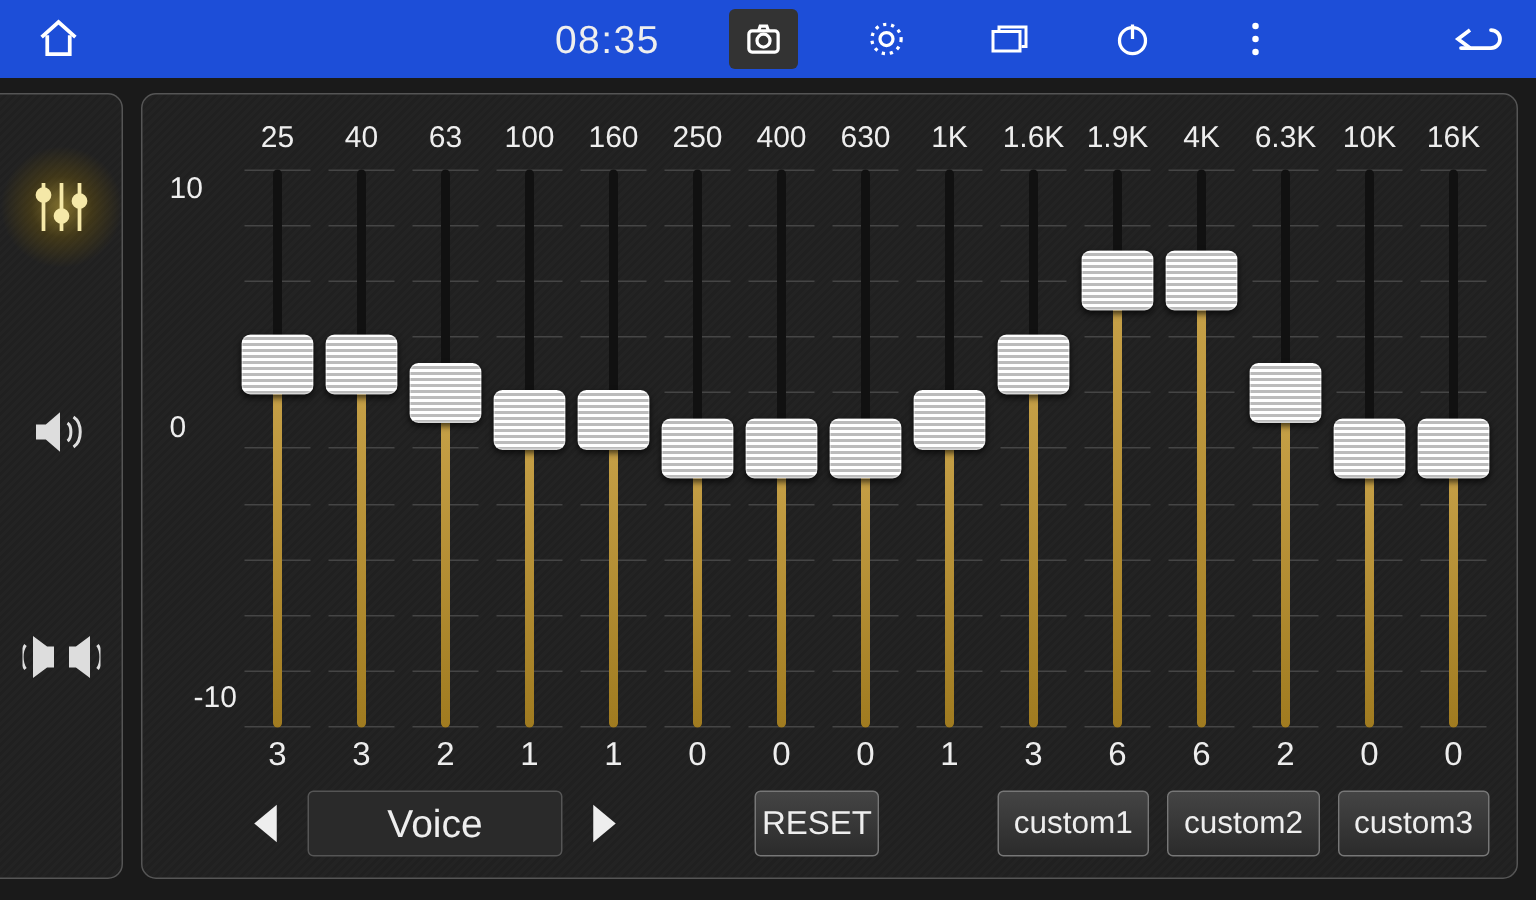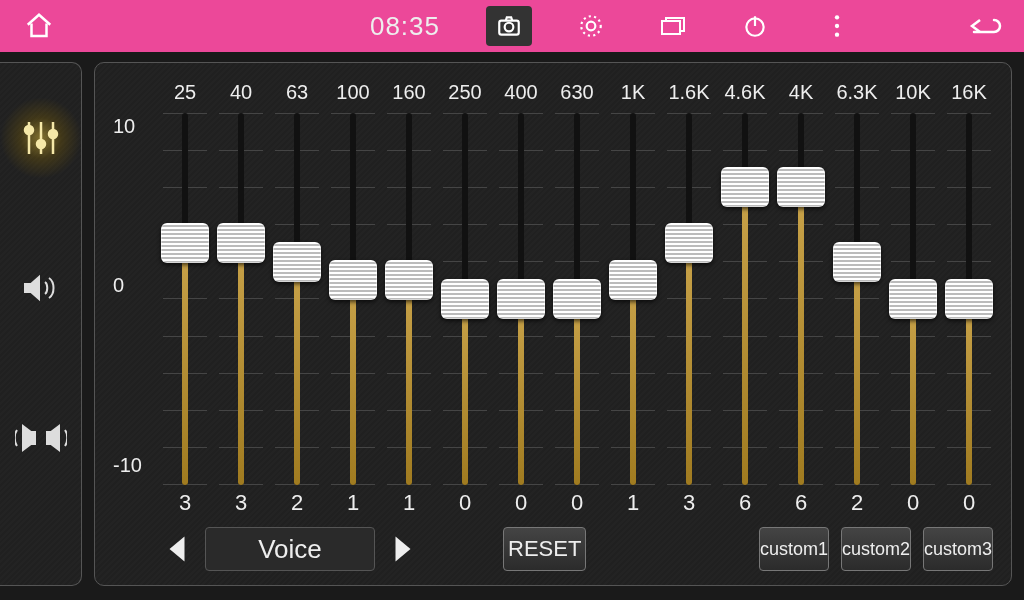--- a/index.html
+++ b/index.html
@@ -9,21 +9,21 @@
     font-family: Arial, sans-serif;
     color: #eee;
     user-select: none;
   }
 
   
   .status-bar {
     height: 52px;
     display: flex;
     align-items: center;
-    background: #ec4899;
+    background: #1d4ed8;
     padding: 0 16px;
     gap: 36px;
   }
   .status-bar .spacer { flex: 1; }
   .status-bar .time {
     font-size: 26px;
     font-weight: 500;
     letter-spacing: 1px;
     margin-right: 10px;
   }
@@ -98,21 +98,21 @@
   .y-labels {
     width: 44px;
     display: flex;
     flex-direction: column;
     align-items: flex-start;
     font-size: 20px;
     padding-right: 8px;
   }
   .y-labels .ytop    { margin-top: 34px; }
   .y-labels .ymid    { flex:1; display:flex; align-items:center; margin-top:-22px;}
-  .y-labels .ybot    { margin-bottom: 44px; }
+  .y-labels .ybot    { margin-bottom: 44px; margin-left: 16px; }
 
   .bands {
     flex:1;
     display:flex;
     justify-content: space-between;
   }
   .band {
     width: 56px;
     display:flex;
     flex-direction:column;
@@ -208,21 +208,21 @@
   .btn {
     height:44px;
     padding:0 4px;
     border:1px solid #777;
     border-radius:4px;
     background:linear-gradient(#444,#2b2b2b);
     font-size:22px;
     color:#eee;
     display:flex;align-items:center;justify-content:center;
   }
-  .btn.small { font-size:18px; padding:0 0; }
+  .btn.small { font-size:21px; padding:0 10px; }
   .bottom .gap { flex:1; }
   .custom-group { display:flex; gap:12px; }
 </style>
 </head>
 <body>
 
 <div class="status-bar">
   <div class="home-slot">
     <div class="status-icon">
       <svg width="30" height="30" viewBox="0 0 24 24" fill="none" stroke="#fff" stroke-width="2">
@@ -528,21 +528,21 @@
                 <div class="tick"></div>
                 <div class="tick"></div>
               </div>
               <div class="rail"></div>
               <div class="fill" style="top: 35%; bottom: 0px;"></div>
               <div class="thumb" style="top: 35%;"></div>
             </div>
             <div class="value">3</div>
           </div>
           <div class="band">
-            <div class="freq">4.6K</div>
+            <div class="freq">1.9K</div>
             <div class="slider">
               <div class="ticks">
                 <div class="tick"></div>
                 <div class="tick"></div>
                 <div class="tick"></div>
                 <div class="tick"></div>
                 <div class="tick"></div>
                 <div class="tick"></div>
                 <div class="tick"></div>
                 <div class="tick"></div>

